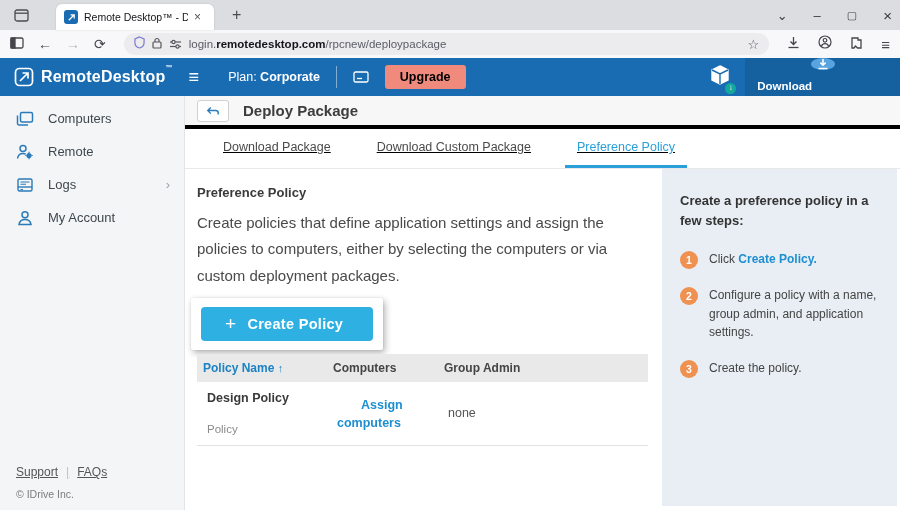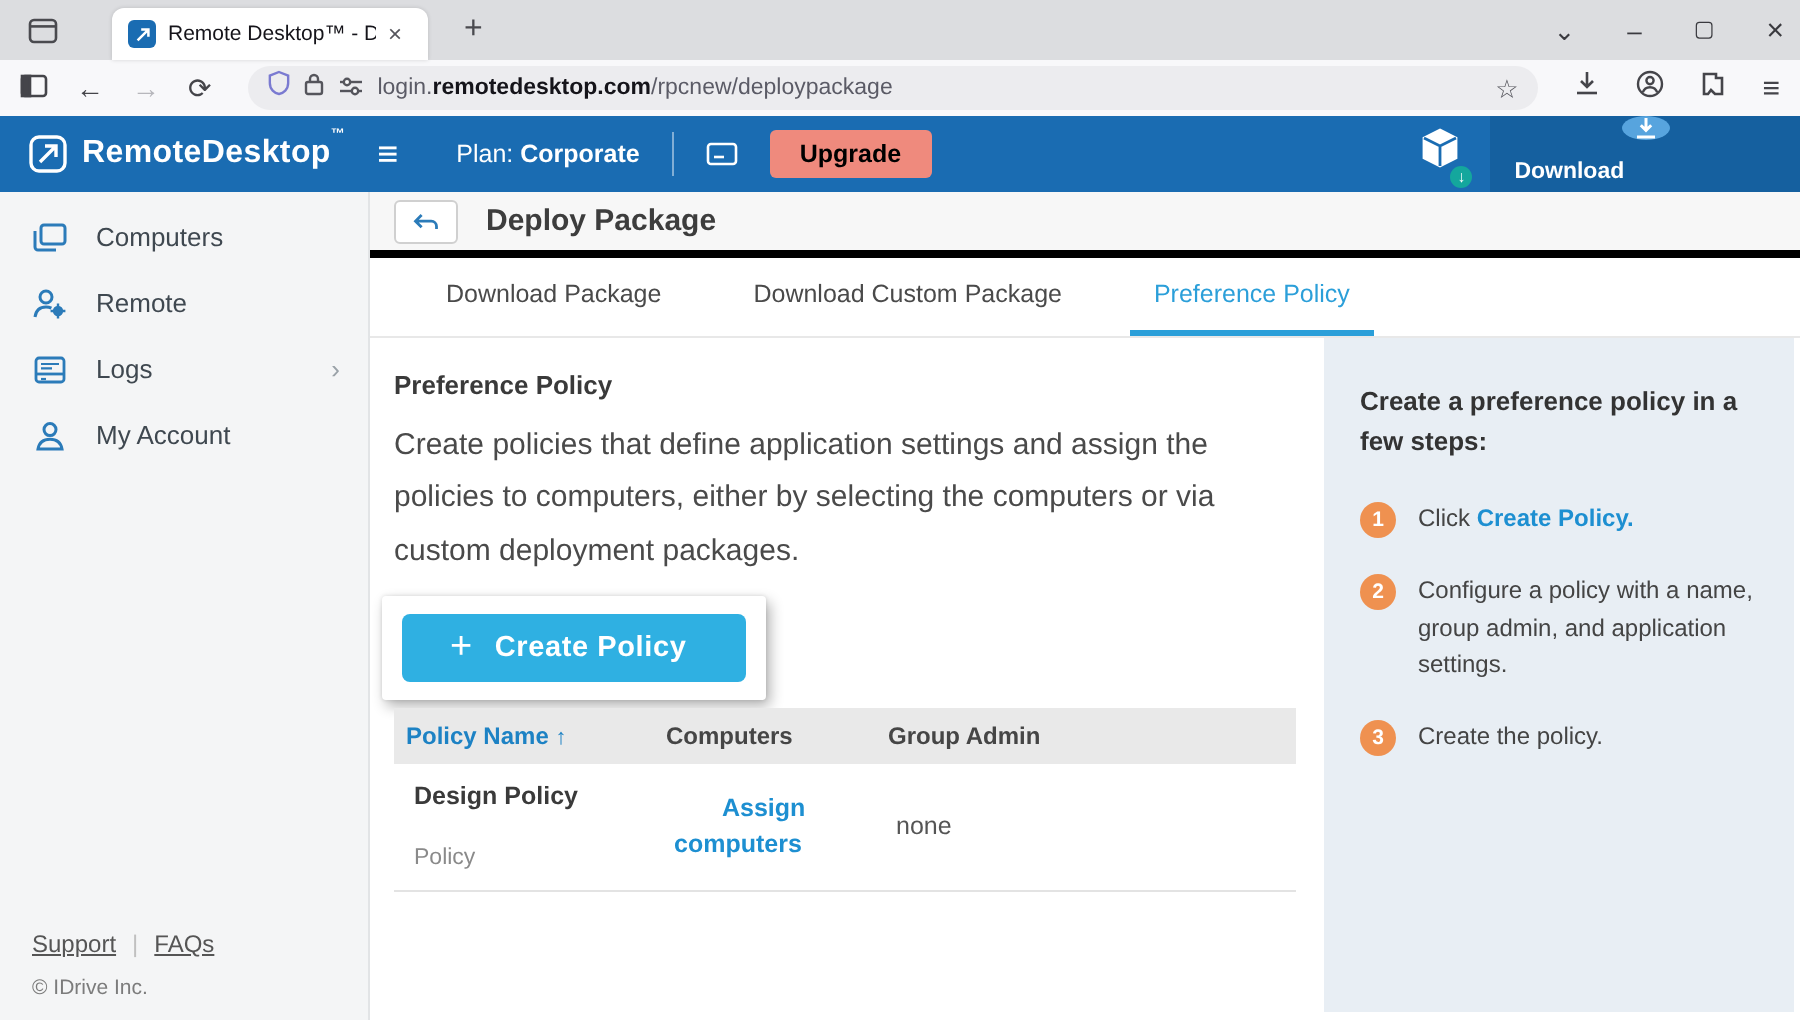--- a/index.html
+++ b/index.html
@@ -53,21 +53,21 @@
   .side-item .chev { margin-left:auto; color:#9aa2a8; font-size:13px; }
   .side-footer { position:absolute; left:16px; bottom:10px; }
   .side-links { font-size:12px; color:#555; display:flex; align-items:center; gap:8px;text-decoration:underline; }
   .side-links .sep { color:#c0c0c0; }
   .copyright { font-size:10.5px; color:#7c7c7c; margin-top:9px; }
 
   .main { flex:1; display:flex; flex-direction:column; min-width:0; background:#fff; }
   .page-head { height:33px; background:#f7f7f7; border-bottom:4px solid #000000; display:flex; align-items:center; gap:14px; padding:0 12px; flex:0 0 auto; }
   .back-btn { width:32px; height:22px; background:#fff; border:1px solid #d0d0d0; border-radius:3px; display:flex; align-items:center; justify-content:center; }
   .page-title { font-size:15px; font-weight:700; color:#3d3d3d; }
-  .tabs { height:40px; display:flex; align-items:stretch; padding-left:26px; border-bottom:1px solid #e8e8e8; background:#fff; flex:0 0 auto; }
+  .tabs { height:40px; display:flex; align-items:stretch; padding-left:26px; border-bottom:1px solid #e8e8e8; background:#fff; flex:0 0 auto;text-decoration:underline; }
   .tabbtn { font-size:12.5px; color:#4a4a4a; display:flex; align-items:center; padding:0 12px; border-bottom:3px solid transparent; white-space:nowrap; cursor:default; }
   .tabbtn.active { color:#2b9fd9; border-bottom-color:#2b9fd9; font-weight:400; }
 
   .content-row { flex:1; display:flex; min-height:0; }
   .content { flex:1; padding:16px 14px 0 12px; min-width:0; }
   .sec-heading { font-size:13px; font-weight:700; color:#3a3a3a; margin-bottom:10px; }
   .sec-desc { font-size:15px; color:#4a4a4a; line-height:1.75; max-width:462px; }
   .spotlight { background:#fff; width:fit-content; padding:9px 10px; margin:9px 0 0 -6px; box-shadow:2px 3px 7px rgba(0,0,0,.3), 0 0 2px rgba(0,0,0,.12); border-radius:2px; }
   .create-btn { background:#2fb0e2; border:none; border-radius:4px; color:#fff; font-family:"Liberation Sans",sans-serif; font-size:14.5px; font-weight:700; letter-spacing:.3px; display:flex; align-items:center; gap:11px; padding:9px 30px 9px 24px; }
   .create-btn .plus { font-size:19px; font-weight:400; line-height:.8; }

